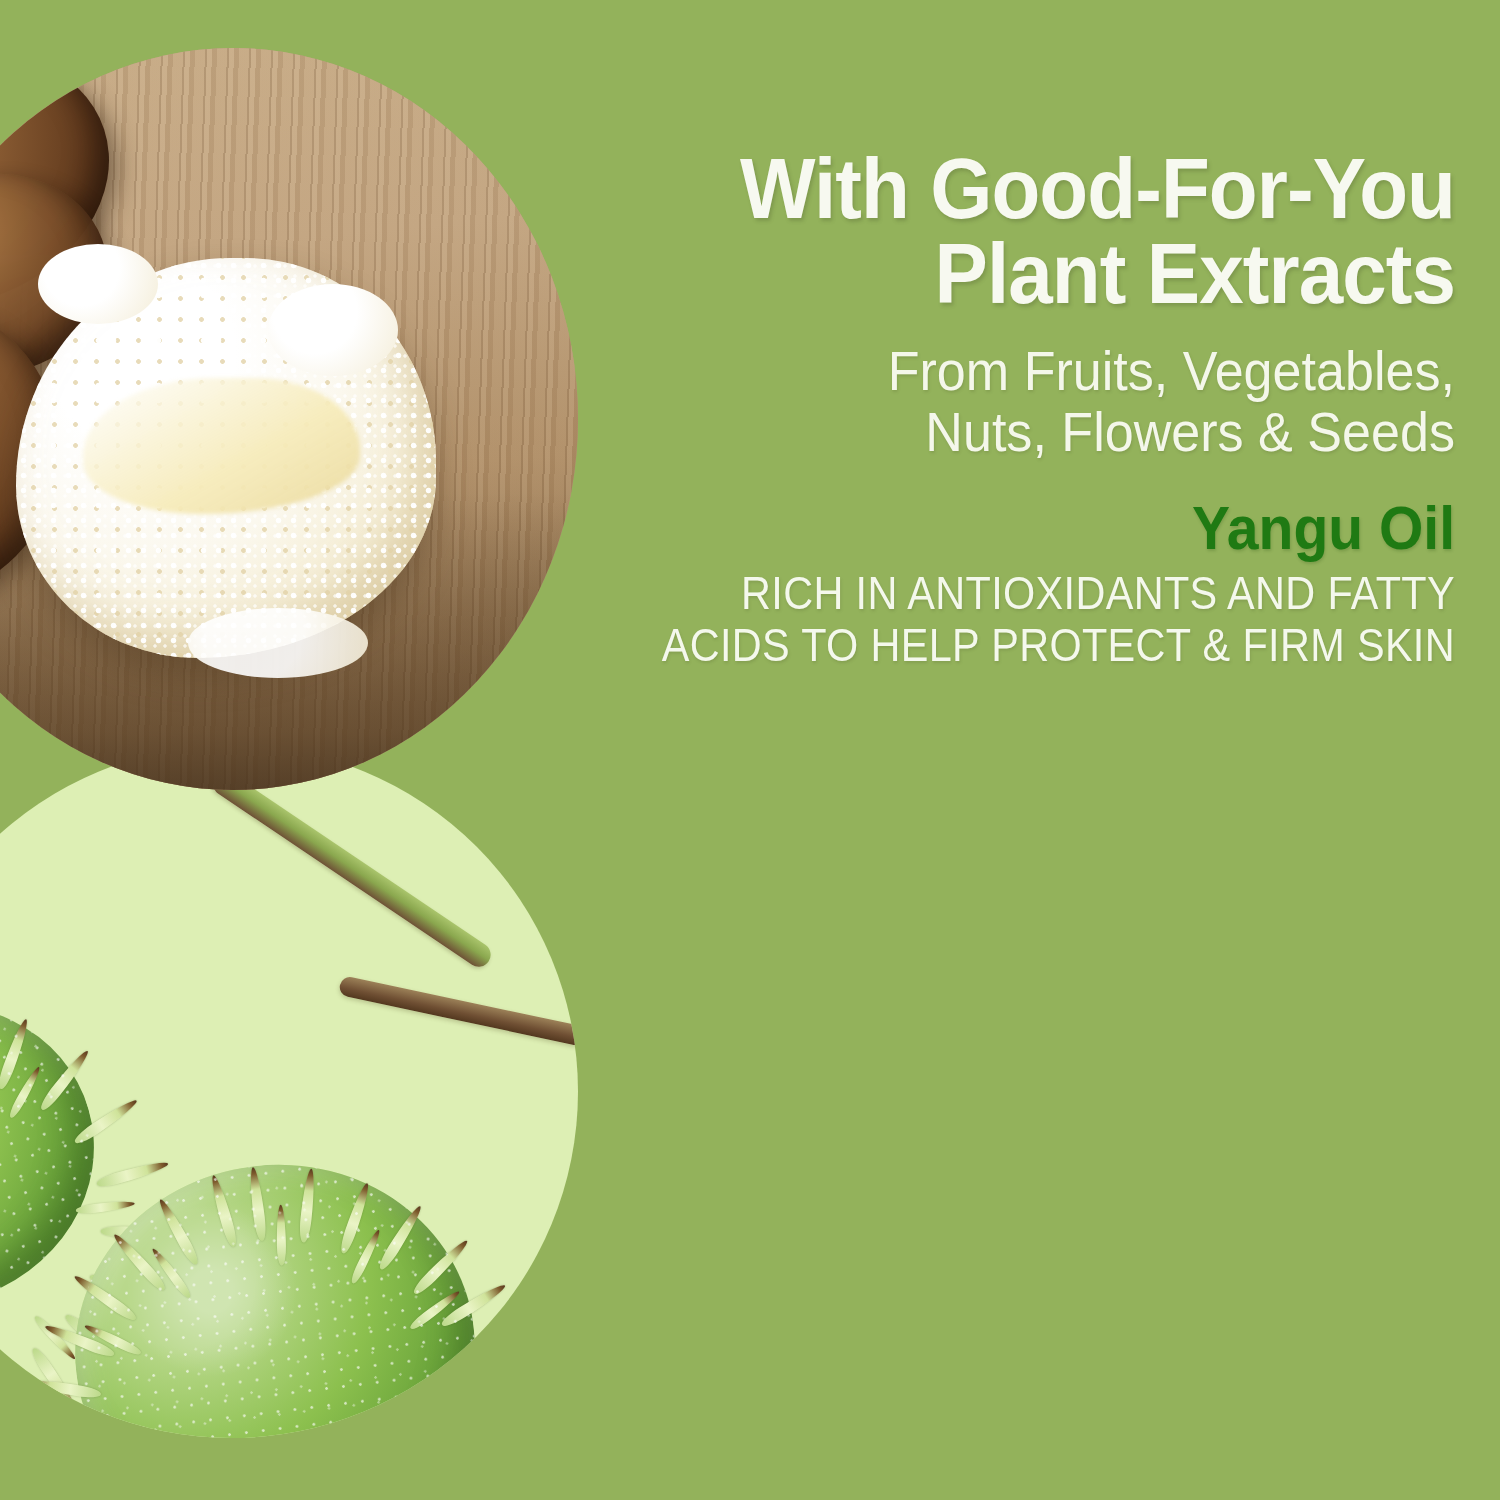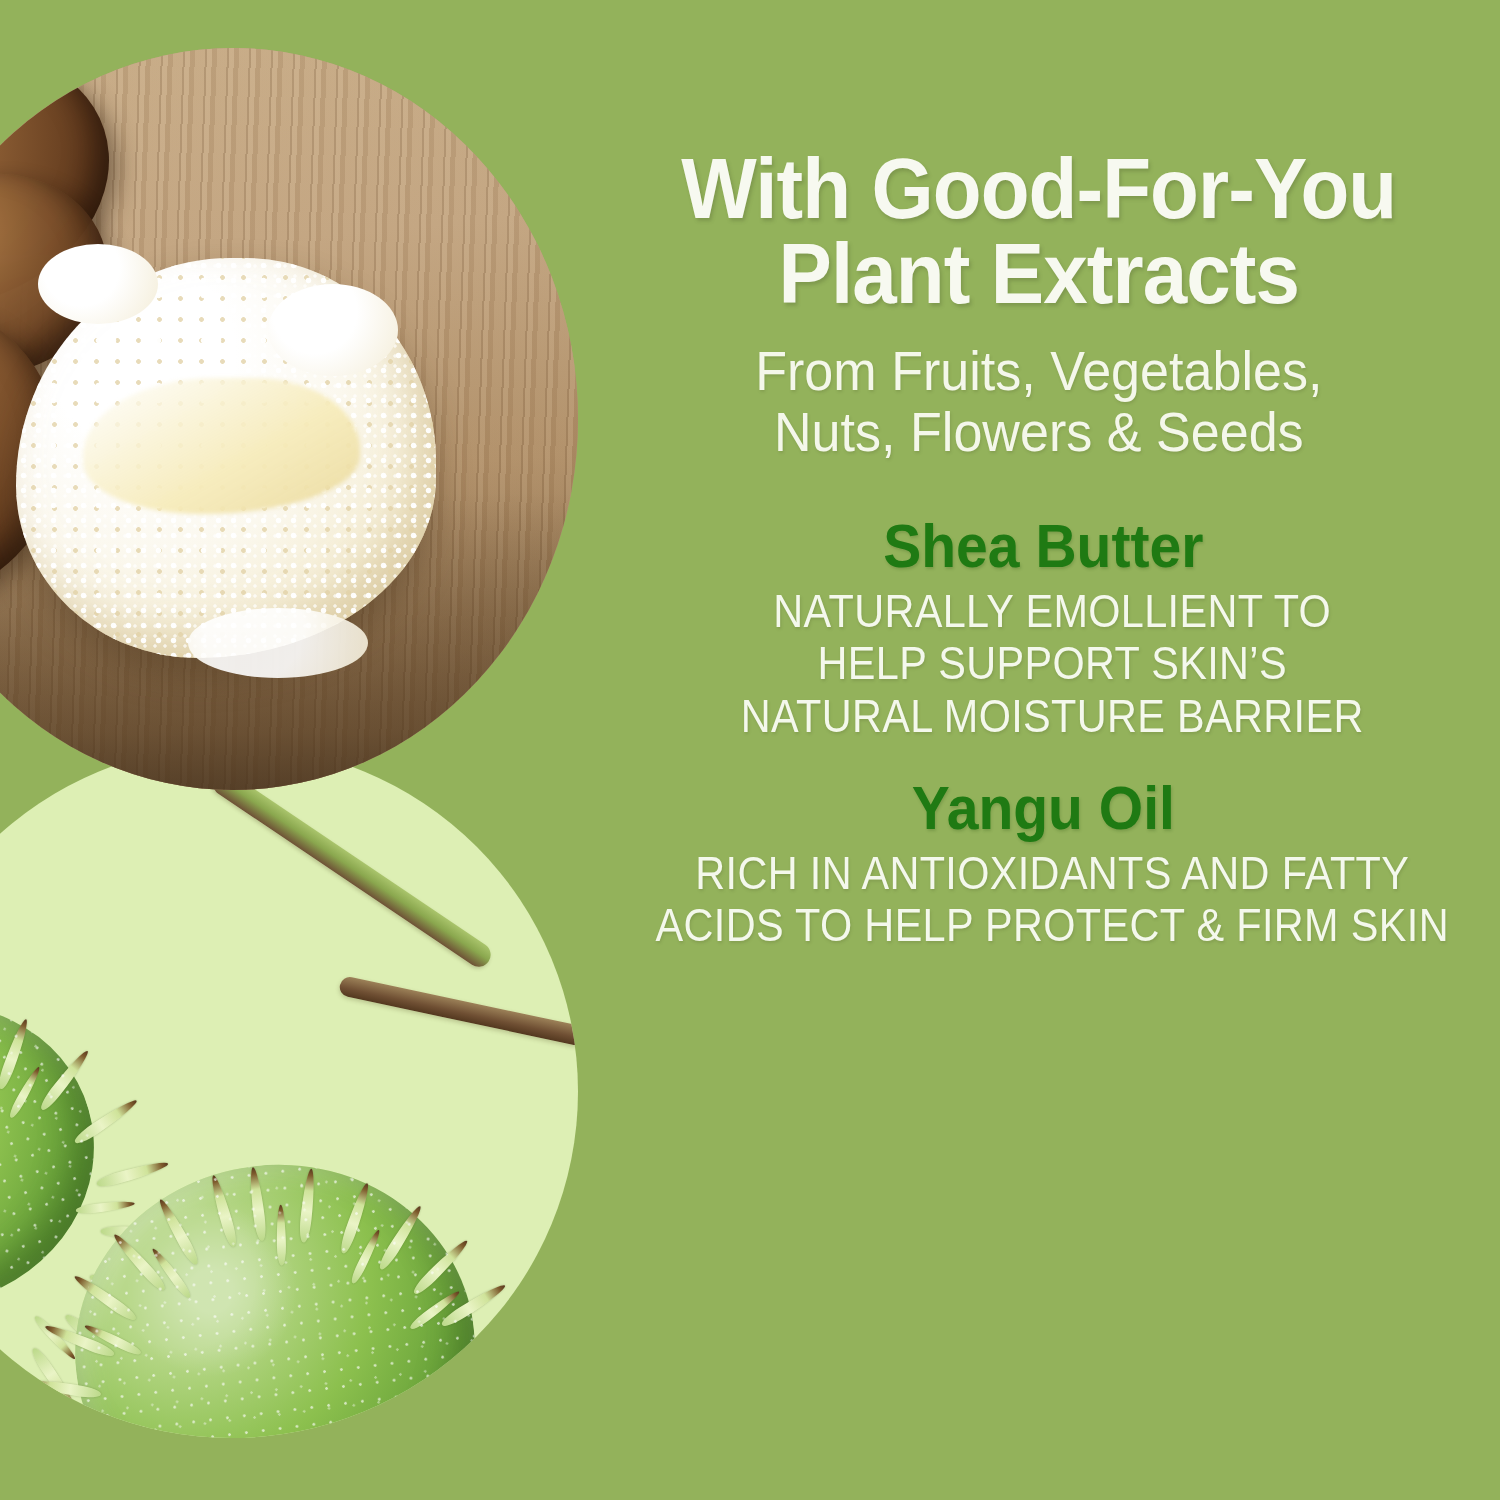--- a/index.html
+++ b/index.html
@@ -150,21 +150,21 @@
   }
   .butter-lump.l1 { left:150px; top:196px; width:120px; height:80px; }
   .butter-lump.l2 { left:380px; top:236px; width:130px; height:92px; }
   .butter-lump.l3 { left:300px; top:560px; width:180px; height:70px; opacity:.9; }
 
   
   .text-col {
     position:absolute;
     left:560px; top:0;
     width:895px; height:1296px;
-    text-align:center;
+    text-align:right;
   }
 
   .headline {
     margin-top:146px;
     font-size:86px;
     line-height:.99;
     font-weight:700;
     color:#f7f9f0;
     letter-spacing:-1px;
     transform:scaleX(.93);
@@ -284,28 +284,20 @@
       <div>With Good-For-You</div>
       <div>Plant Extracts</div>
     </div>
 
     <div class="subhead">
       <div>From Fruits, Vegetables,</div>
       <div>Nuts, Flowers &amp; Seeds</div>
     </div>
 
 
-    <div class="ingredient ing-2">
-      <div class="ing-name">Shea Butter</div>
-      <div class="ing-desc">
-        <div>NATURALLY EMOLLIENT TO</div>
-        <div>HELP SUPPORT SKIN’S</div>
-        <div>NATURAL MOISTURE BARRIER</div>
-      </div>
-    </div>
 
     <div class="ingredient ing-3">
       <div class="ing-name">Yangu Oil</div>
       <div class="ing-desc">
         <div>RICH IN ANTIOXIDANTS AND FATTY</div>
         <div>ACIDS TO HELP PROTECT &amp; FIRM SKIN</div>
       </div>
     </div>
 
   </div>

